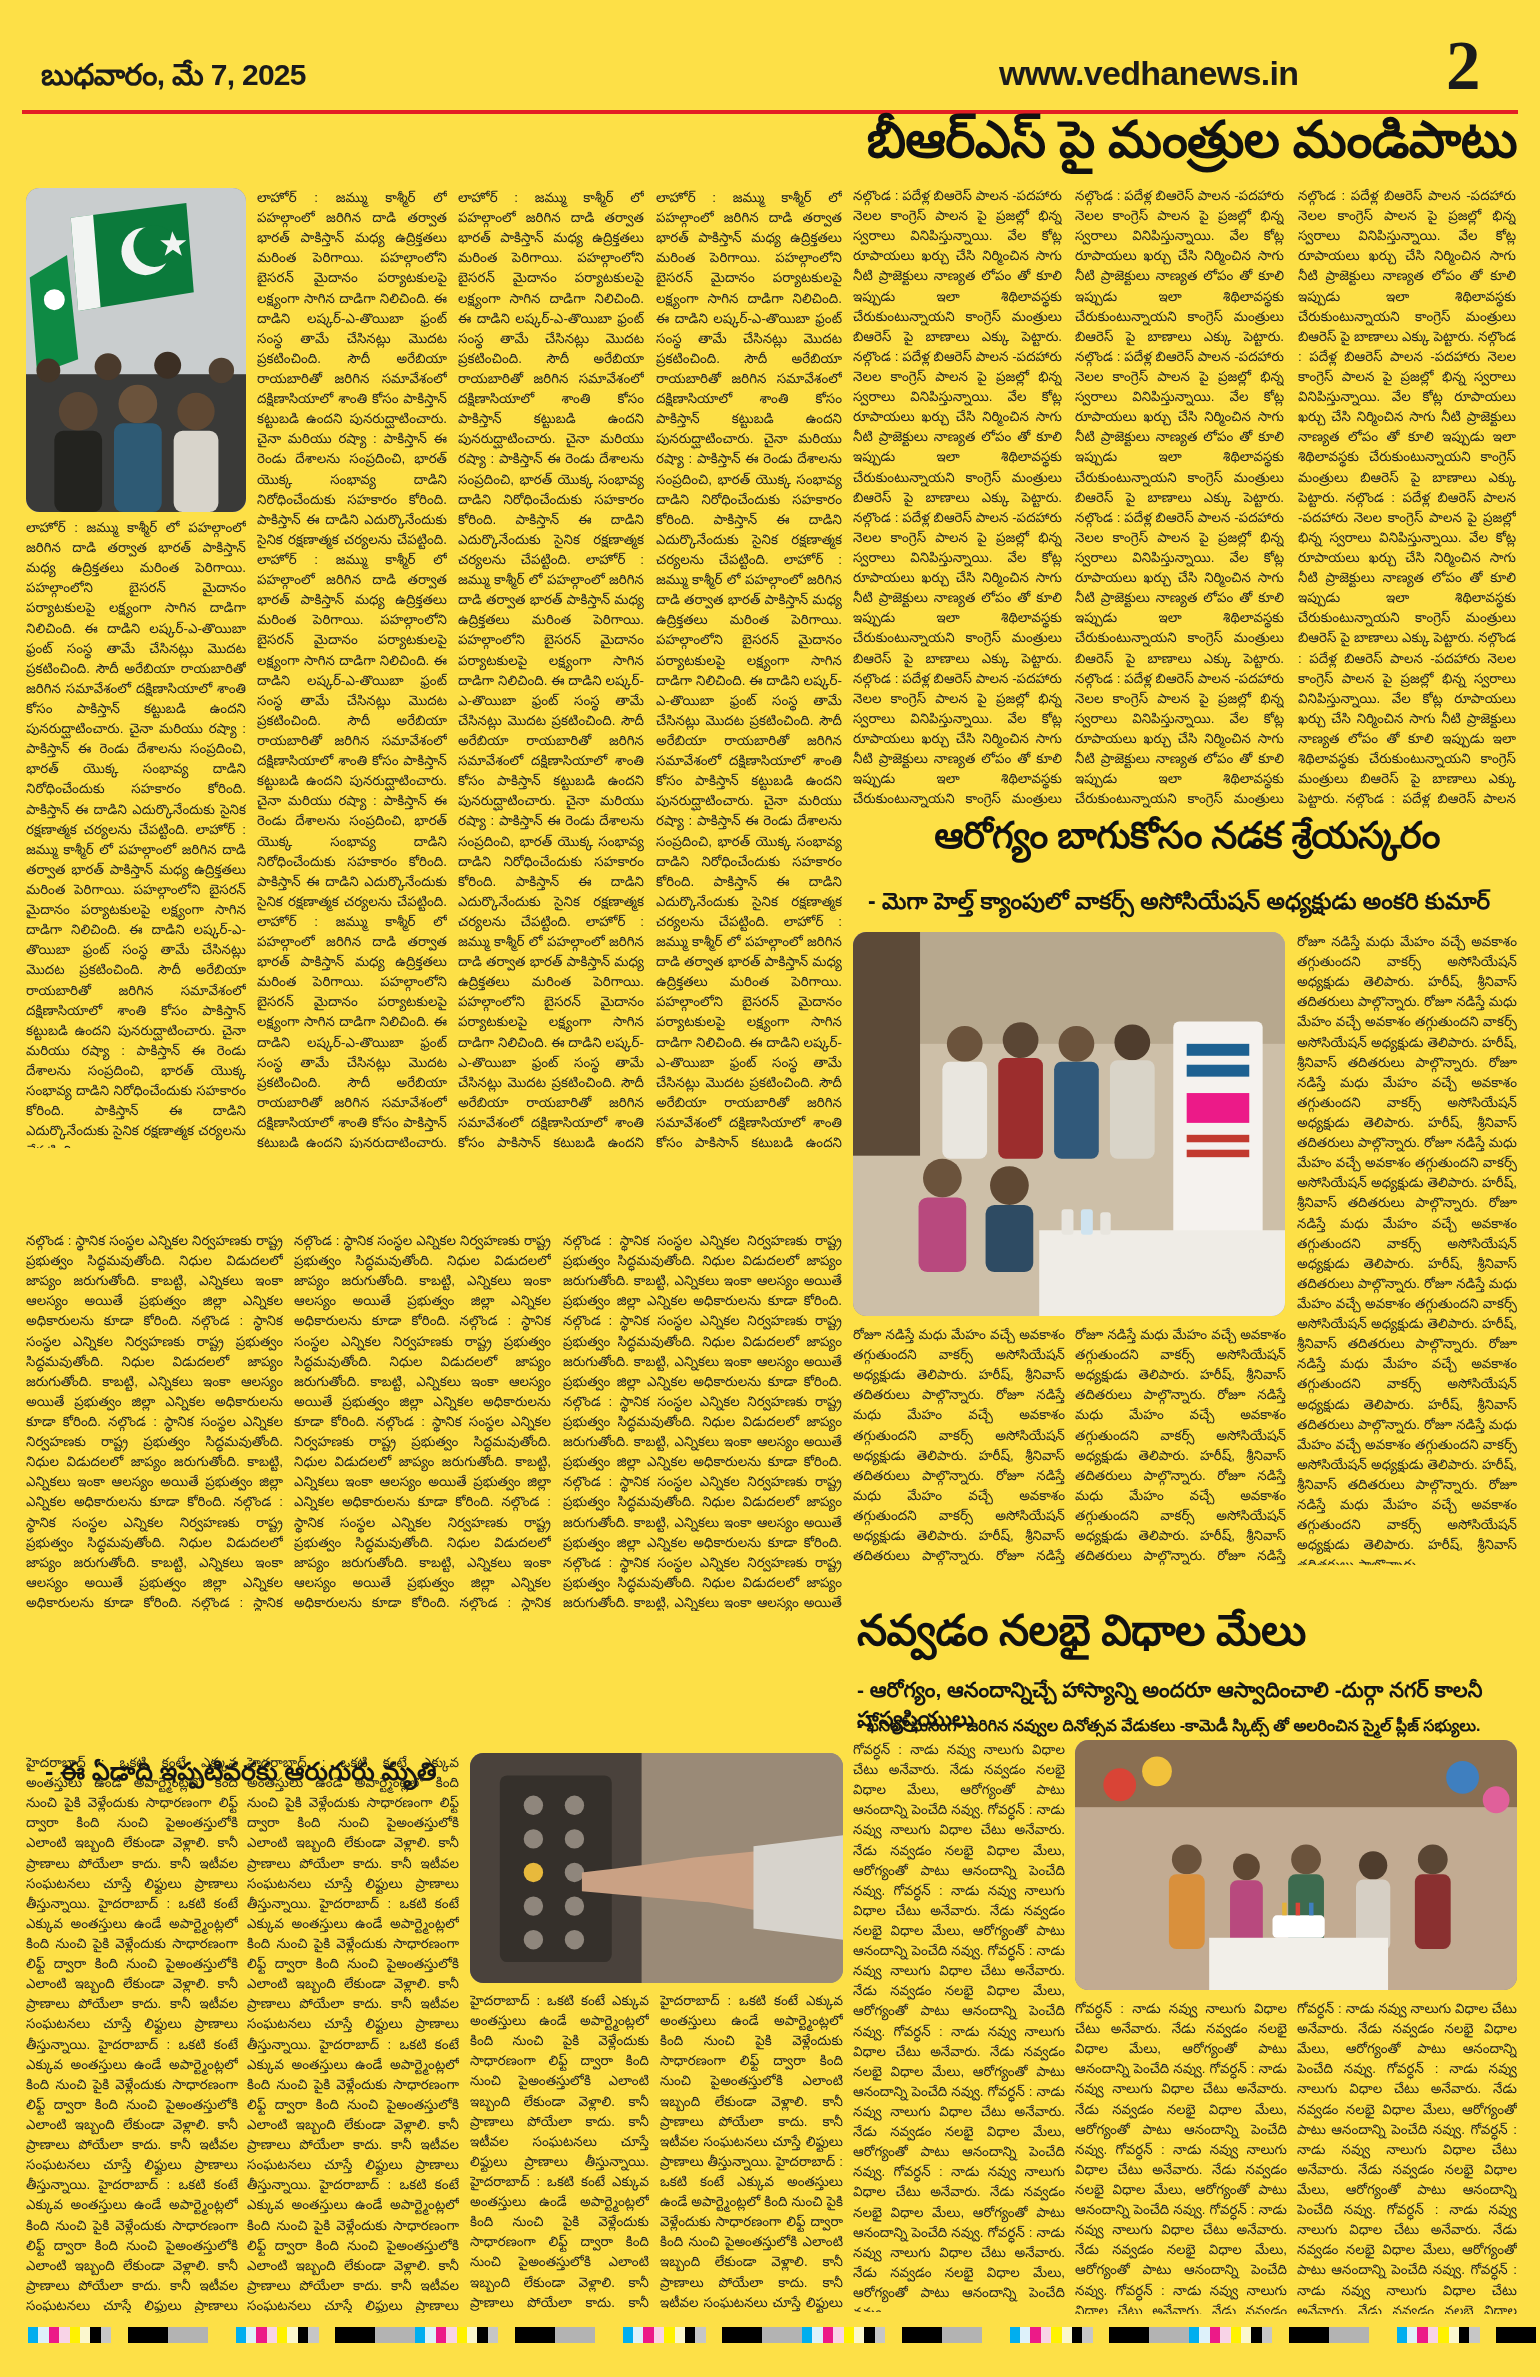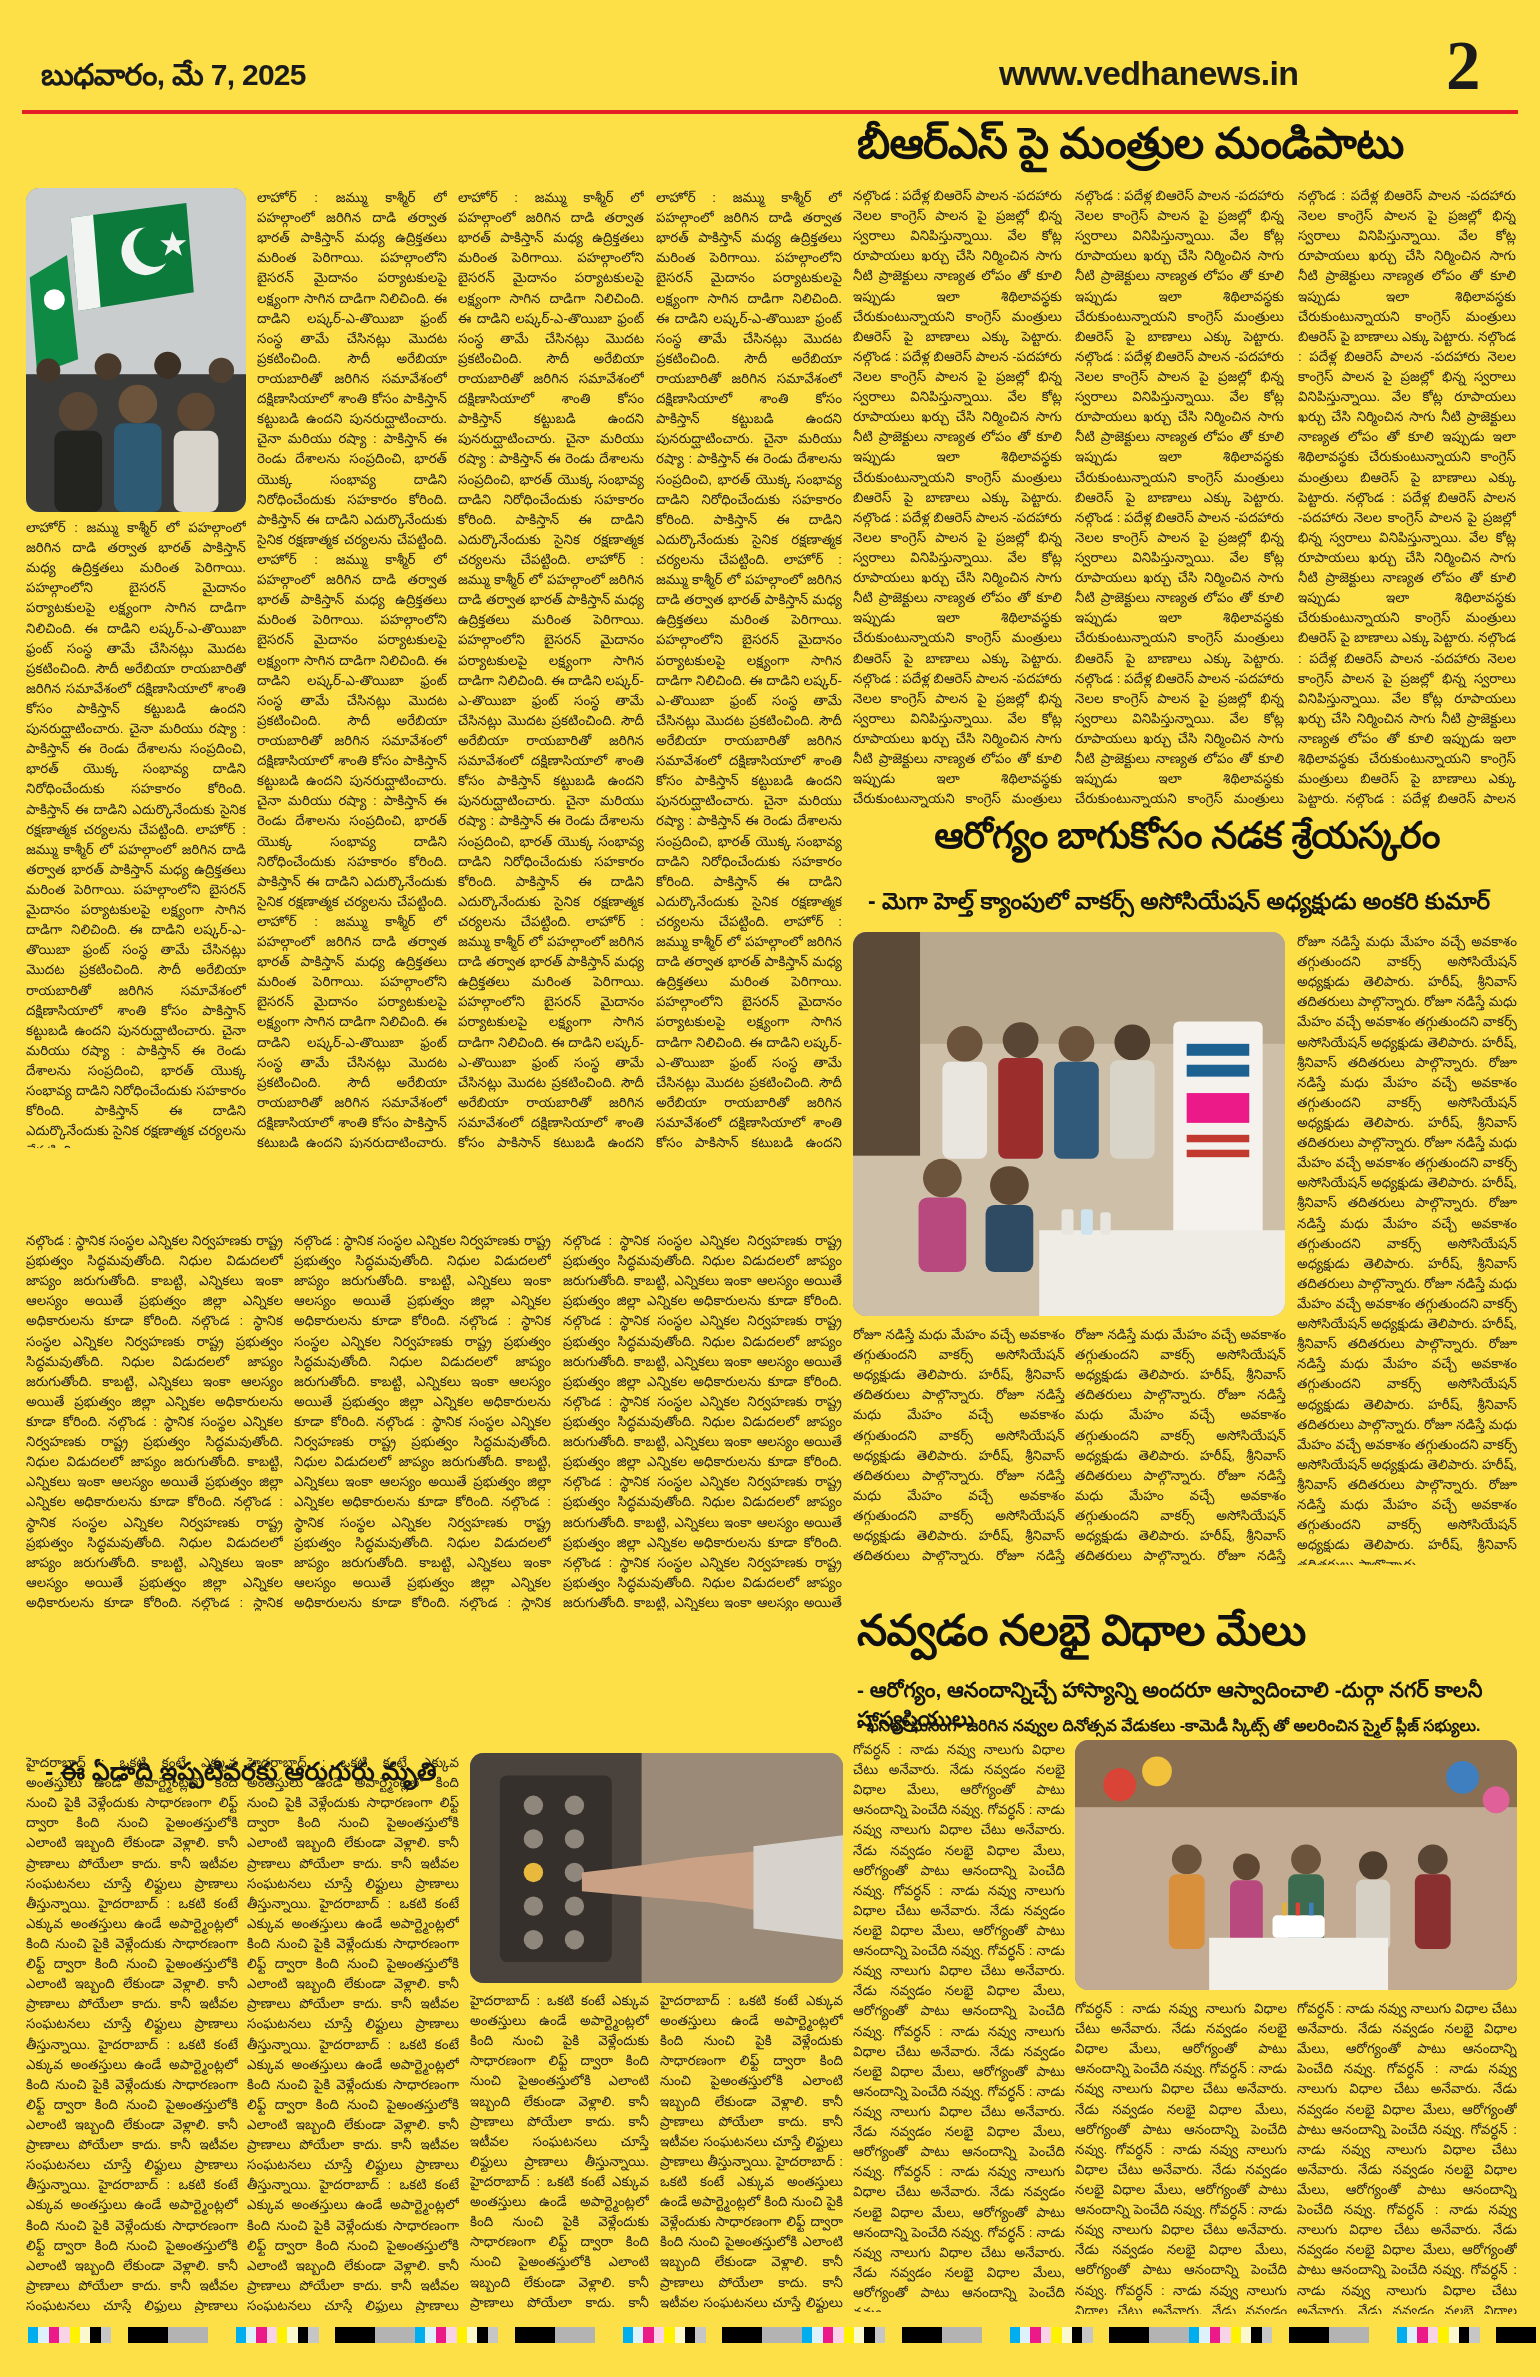--- a/index.html
+++ b/index.html
@@ -8,21 +8,21 @@
   .abs{position:absolute;}
   
   .date{left:41px;top:58px;font-size:30px;font-weight:800;letter-spacing:-0.7px;}
   .masthead{left:641px;top:43px;width:261px;text-align:center;font-size:45px;font-weight:800;color:#1d6191;letter-spacing:-0.7px;}
   .website{left:999px;top:54px;font-size:34px;font-weight:800;letter-spacing:-0.7px;cursor:pointer;}
   .pagenum{left:1446px;top:27px;font-size:69px;font-weight:700;font-family:"Liberation Serif",serif;}
   .rule{left:22.4px;width:1496px;top:110px;height:3.7px;background:#e31e24;}
   
   .headline{font-weight:800;color:#111;line-height:1.05;letter-spacing:-0.7px;}
   .hA{left:30px;top:124px;width:812px;font-size:42px;}
-  .hR1{left:857px;top:121px;width:660px;font-size:43px;text-align:left;}
+  .hR1{left:857px;top:113px;width:660px;font-size:51px;text-align:right;}
   .hB{left:30px;top:1160px;width:812px;font-size:47px;}
   .hC{left:30px;top:1634px;width:812px;font-size:72px;letter-spacing:-2.2px;}
   .hR2{left:857px;top:817px;width:660px;font-size:37px;text-align:center;}
   .hR3{left:857px;top:1608px;width:660px;font-size:43px;text-align:left;}
   .byline{font-weight:700;color:#151515;}
   .byC{left:45px;top:1716px;width:745px;font-size:25px;margin-top:41px;}
   .byR2{left:868px;top:888px;width:648px;font-size:23px;}
   .byR3a{left:857px;top:1678px;width:660px;font-size:21px;}
   .byR3b{left:857px;top:1708px;width:660px;font-size:16px;margin-top:9px;}
   

